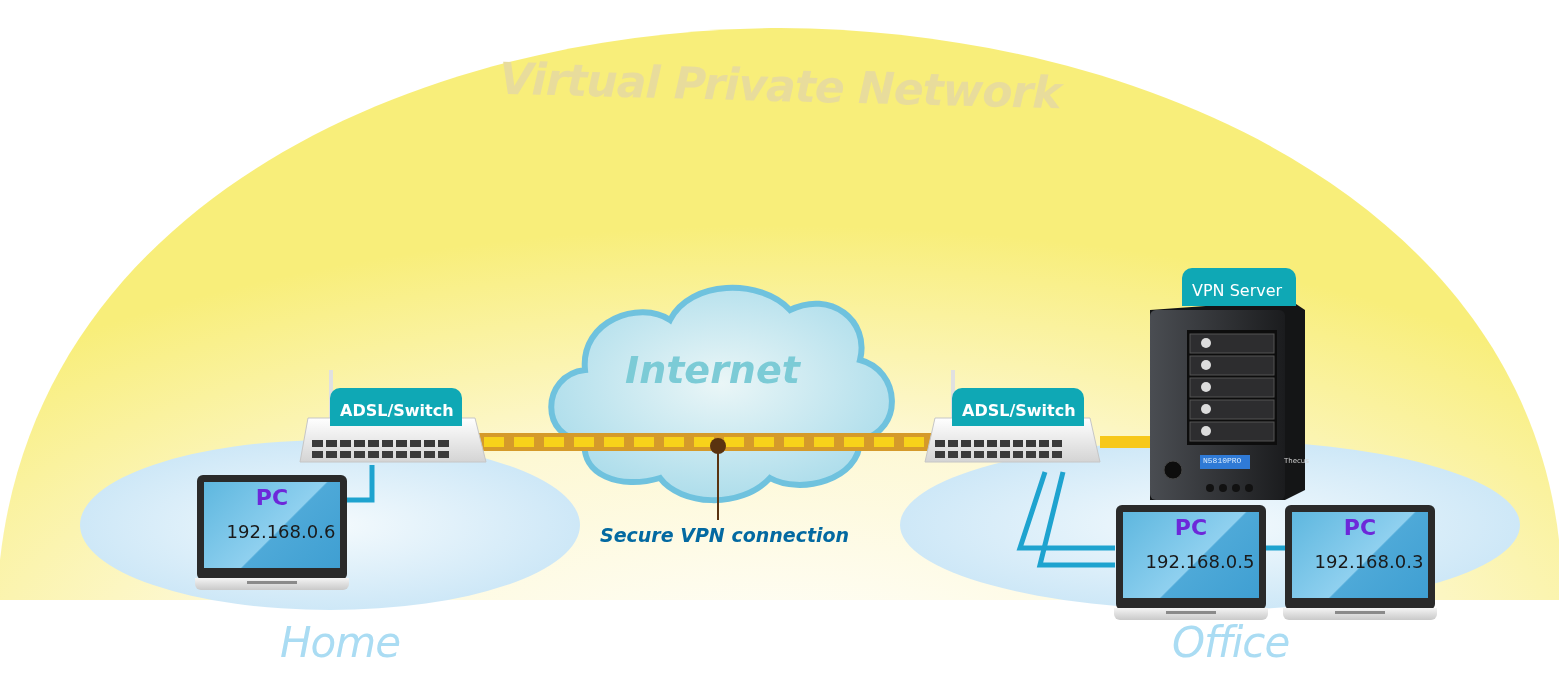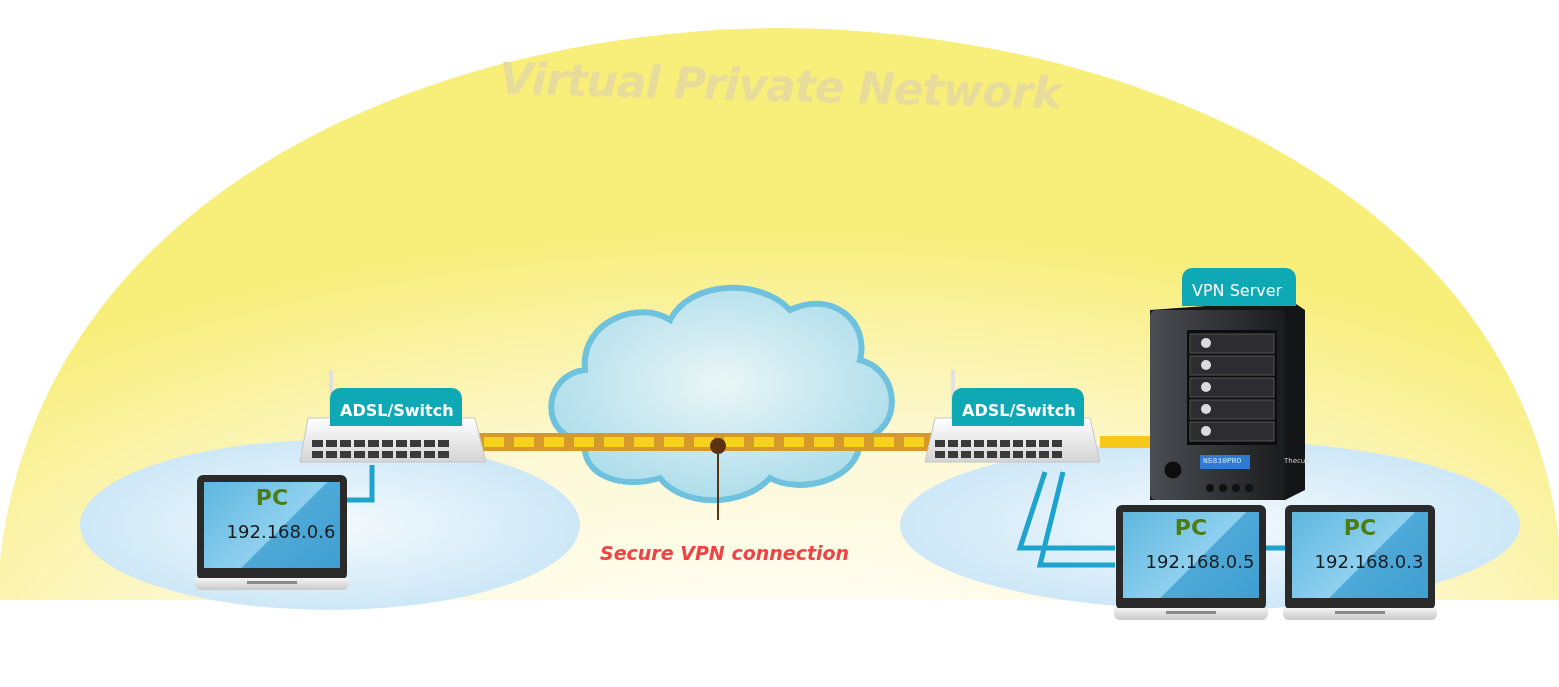--- a/index.html
+++ b/index.html
@@ -4,27 +4,27 @@
 <style>
   html,body{margin:0;padding:0;background:#ffffff;}
   body{width:1559px;height:687px;position:relative;overflow:hidden;font-family:"DejaVu Sans",sans-serif;}
   #stage{position:absolute;left:0;top:0;width:1559px;height:687px;}
   .abs{position:absolute;}
   .title{position:absolute;left:480px;top:60px;width:600px;text-align:center;font-family:"DejaVu Sans",sans-serif;font-weight:bold;font-style:italic;font-size:44px;color:#e8dc9c;letter-spacing:-1px;transform:rotate(1.5deg);}
   .zone-label{position:absolute;font-family:"DejaVu Sans",sans-serif;font-style:italic;font-size:42px;color:#aadcf3;letter-spacing:-1px;}
   .tag{position:absolute;background:#0fa8b5;color:#ffffff;font-family:"DejaVu Sans",sans-serif;font-weight:bold;font-size:16px;padding:5px 10px;height:28px;line-height:36px;border-radius:10px 10px 0 0;text-align:left;}
   .tag.server{font-weight:normal;font-size:16px;}
   .cloud-label{position:absolute;left:625px;top:348px;font-family:"DejaVu Sans",sans-serif;font-style:italic;font-weight:bold;font-size:38px;color:#7ccbd6;}
-  .vpn-label{position:absolute;left:600px;top:542px;font-family:"DejaVu Sans",sans-serif;font-style:italic;font-weight:bold;font-size:19px;color:#ef4444;}
+  .vpn-label{position:absolute;left:600px;top:524px;font-family:"DejaVu Sans",sans-serif;font-style:italic;font-weight:bold;font-size:19px;color:#0369a1;}
   .pc{position:absolute;width:150px;height:115px;}
   .pc .screen{position:absolute;left:0;top:0;width:150px;height:105px;background:#2a2a2a;border-radius:6px;}
   .pc .glass{position:absolute;left:7px;top:7px;width:136px;height:86px;background:linear-gradient(135deg,#5eb7df 0%,#8fd0ef 55%,#4ea9d8 56%,#3f9fd2 100%);}
   .pc .base{position:absolute;left:-2px;top:103px;width:154px;height:12px;background:linear-gradient(#f4f4f4,#c9c9c9);border-radius:0 0 6px 6px;}
   .pc .hinge{position:absolute;left:50px;top:106px;width:50px;height:3px;background:#8a8a8a;}
-  .pc .pc-name{position:absolute;left:0;top:10px;width:150px;text-align:center;font-weight:bold;font-size:22px;color:#4d7c0f;}
+  .pc .pc-name{position:absolute;left:0;top:10px;width:150px;text-align:center;font-weight:bold;font-size:22px;color:#6d28d9;}
   .pc .pc-ip{position:absolute;left:0;top:46px;width:168px;text-align:center;font-size:18px;color:#1a1a1a;}
 </style>
 </head>
 <body>
 
 <div id="stage">
   <svg class="abs" style="left:0;top:0" width="1559" height="687">
     <defs>
       <radialGradient id="glow" cx="50%" cy="100%" r="70%">
         <stop offset="0%" stop-color="#ffffff"></stop>
@@ -162,20 +162,21 @@
         <circle cx="1210" cy="488" r="4"></circle>
           <circle cx="1223" cy="488" r="4"></circle>
           <circle cx="1236" cy="488" r="4"></circle>
           <circle cx="1249" cy="488" r="4"></circle>
       </g>
     </g>
   </svg>
 
   <div class="title">Virtual Private Network</div>
 
+  <div class="cloud-label">Internet</div>
   <div class="vpn-label">Secure VPN connection</div>
 
   <div class="tag" style="left:330px;top:388px;width:112px;">ADSL/Switch</div>
   <div class="tag" style="left:952px;top:388px;width:112px;">ADSL/Switch</div>
   <div class="tag server" style="left:1182px;top:268px;width:94px;">VPN Server</div>
 
   <div class="abs" style="left:1203px;top:456px;font-size:8px;color:#d8ecff;font-family:Liberation Mono, monospace;">N5810PRO</div>
   <div class="abs" style="left:1256px;top:457px;font-size:7px;color:#cfcfcf;margin-left:28px;">Thecus</div>
 
   <div class="pc" style="left:197px;top:475px;">
@@ -201,13 +202,15 @@
   <div class="pc" style="left:1285px;top:505px;">
     <div class="screen">
         <div class="glass"></div>
       </div>
     <div class="base"></div>
       <div class="hinge"></div>
     <div class="pc-name">PC</div>
     <div class="pc-ip">192.168.0.3</div>
   </div>
 
+  <div class="zone-label" style="left:280px;top:618px;">Home</div>
+  <div class="zone-label" style="left:1172px;top:618px;">Office</div>
 </div>
 
 </body></html>

